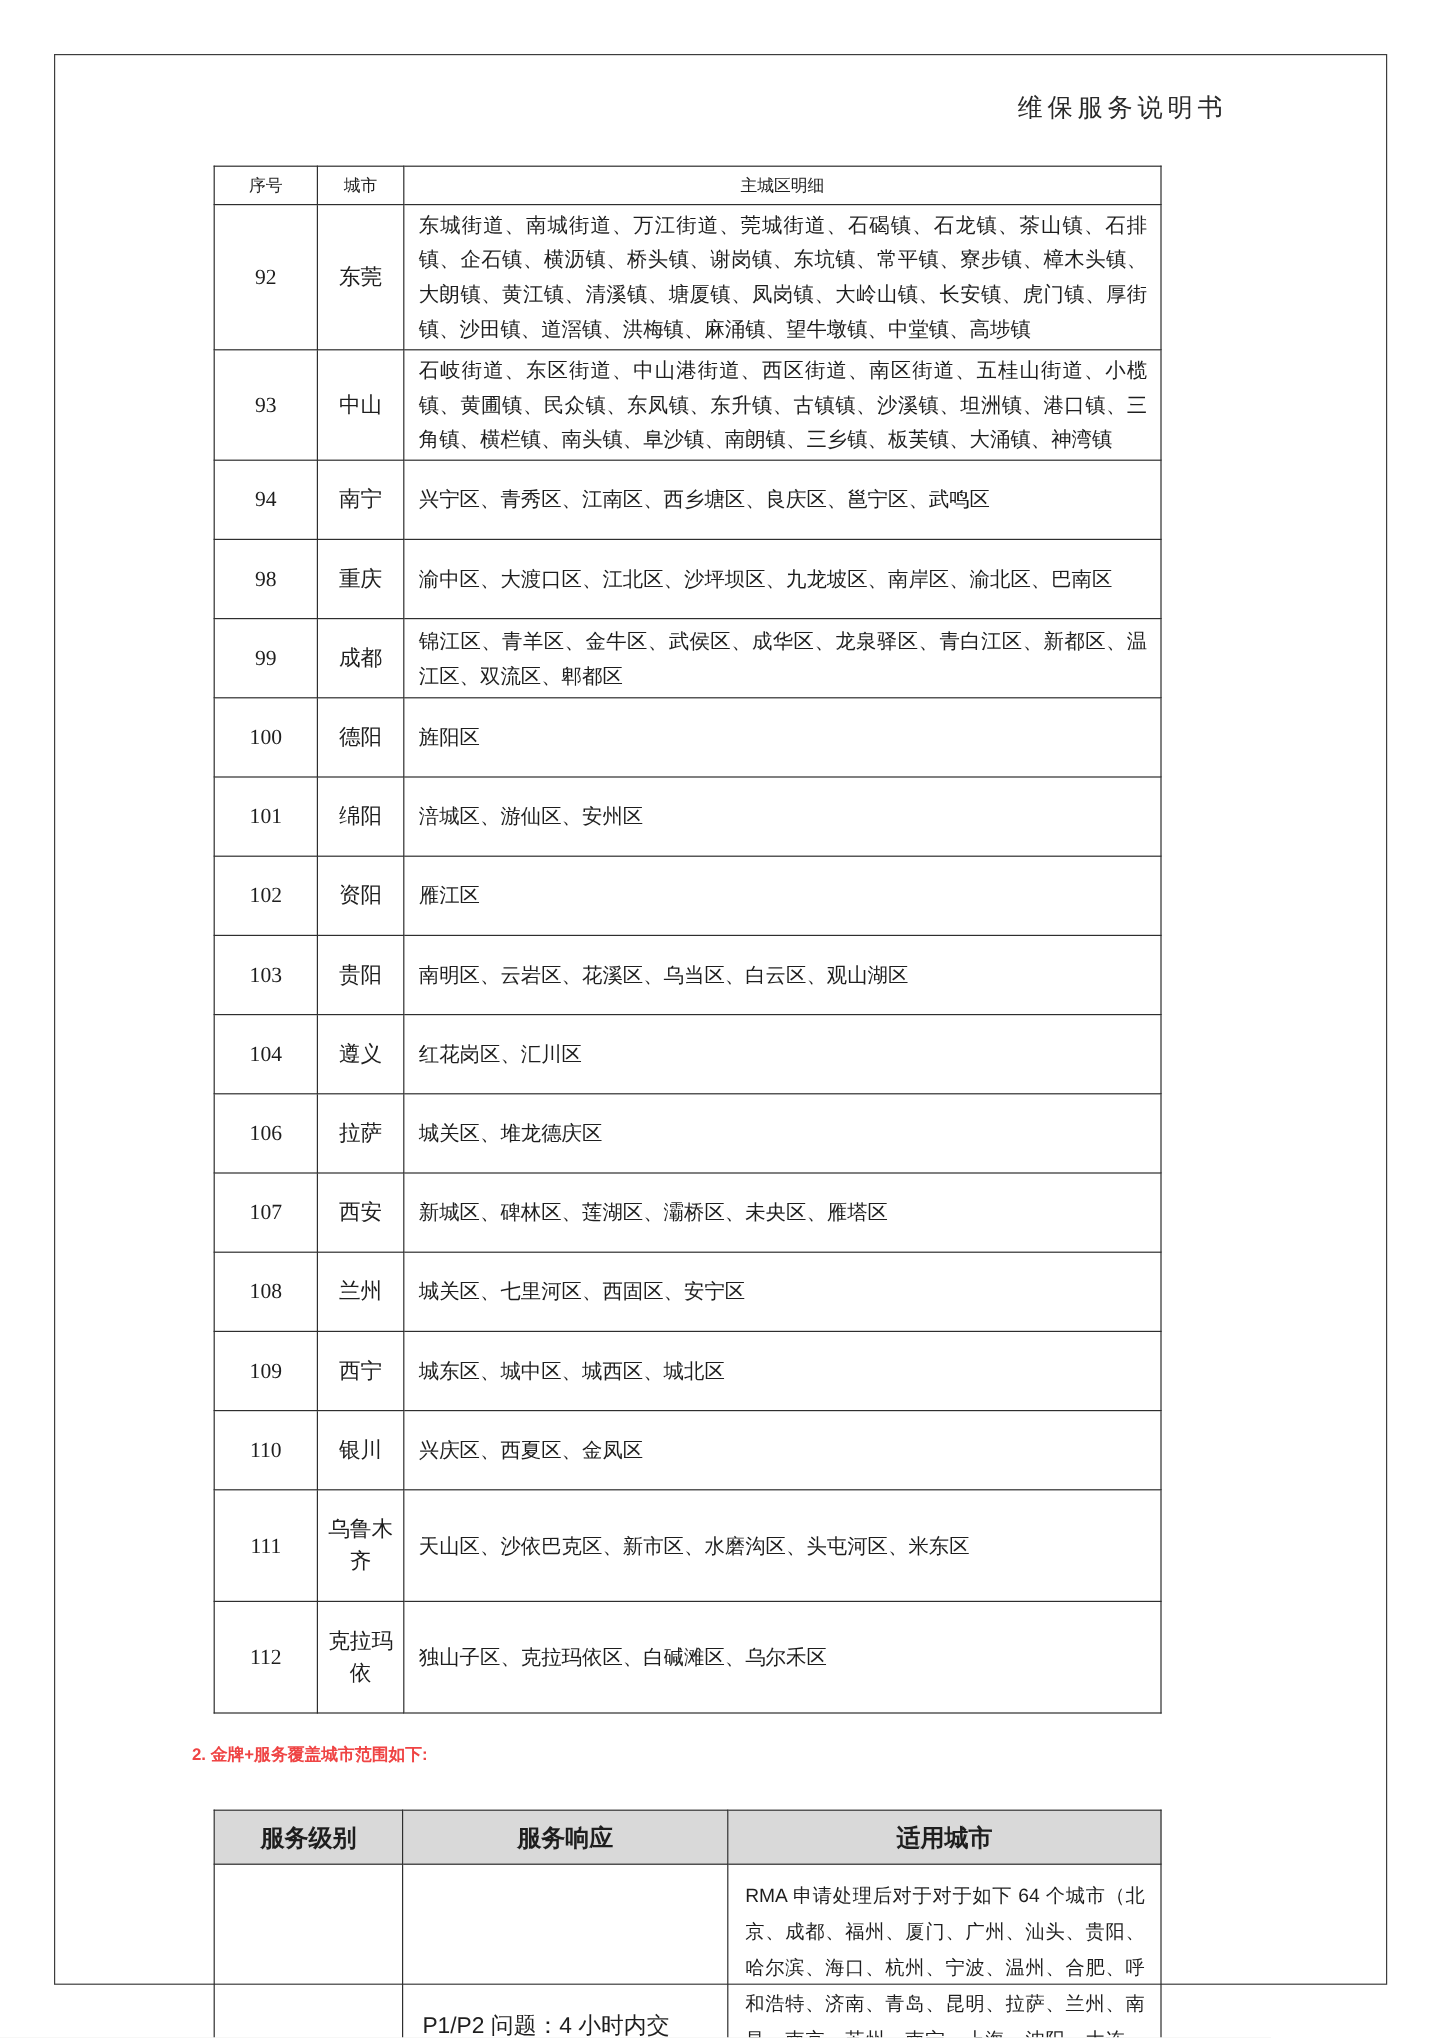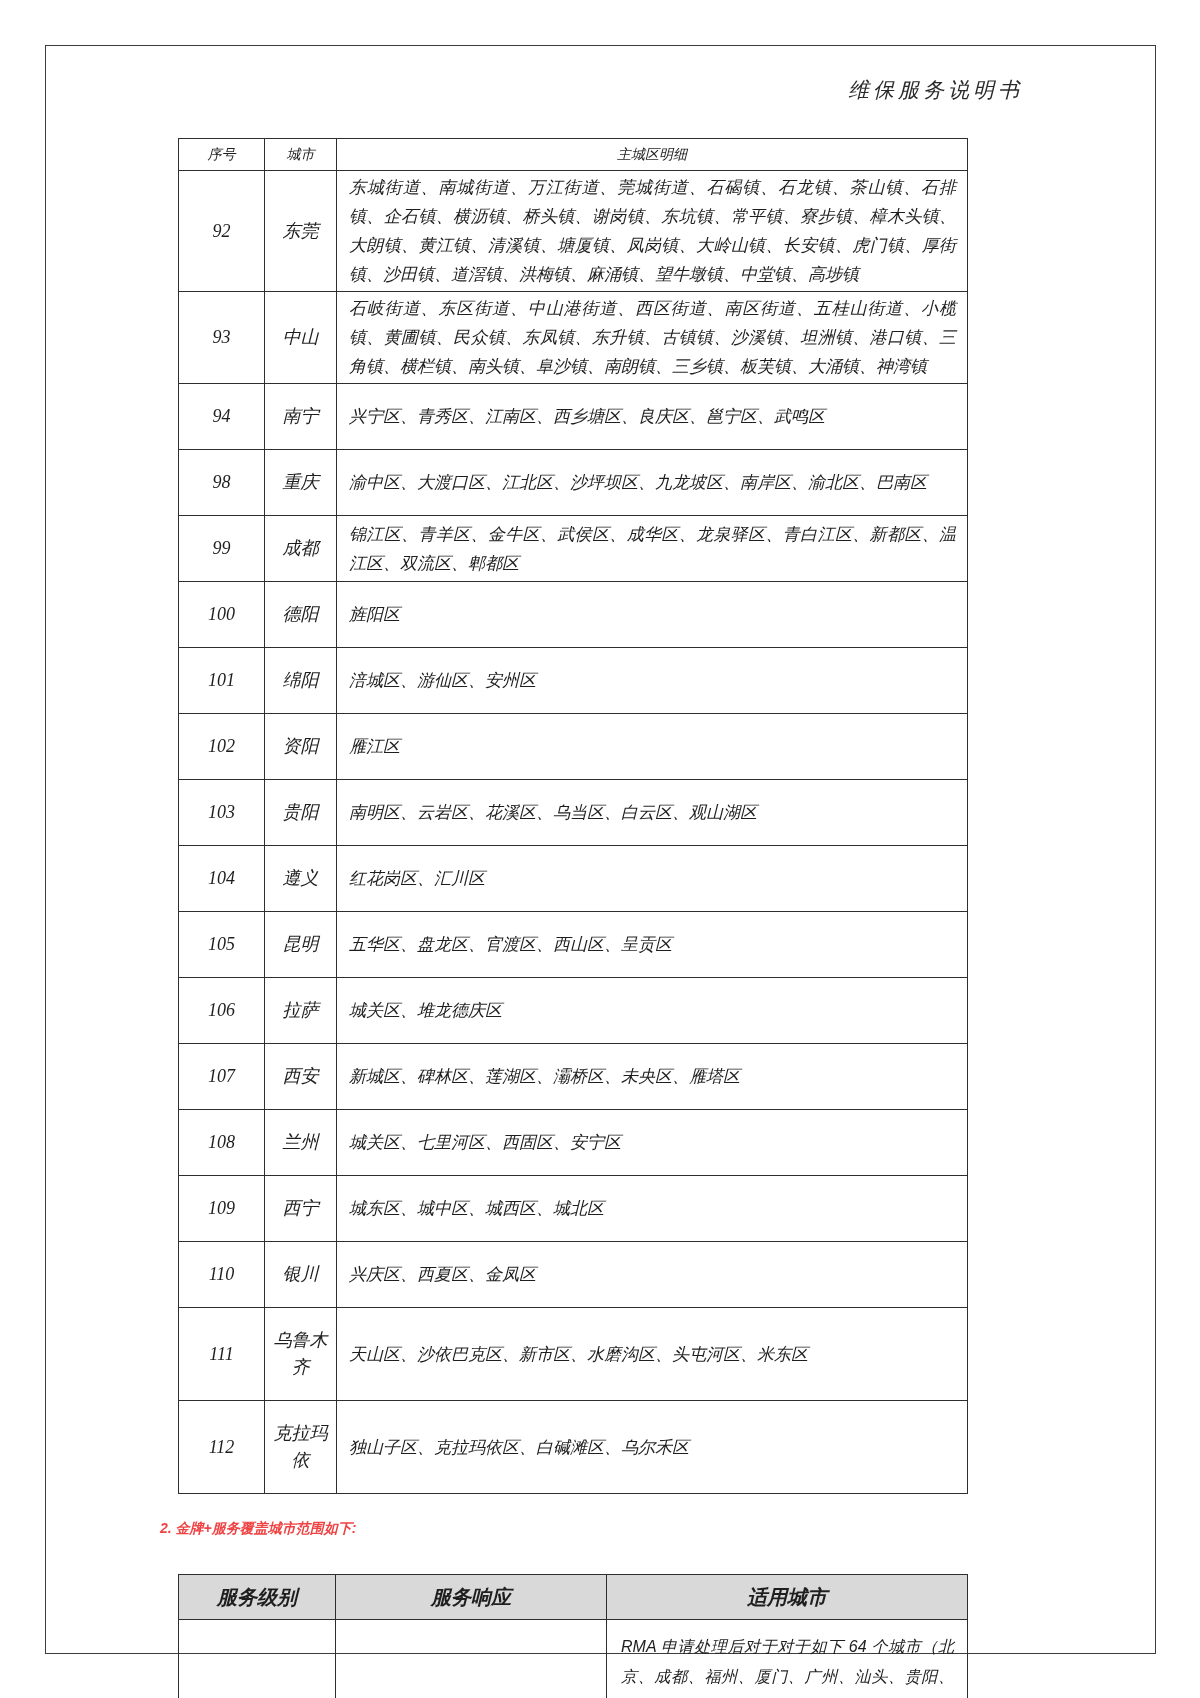--- a/index.html
+++ b/index.html
@@ -1,19 +1,19 @@
 <!DOCTYPE html>
 <html><head>
 <meta charset="utf-8">
 <style>
   html,body { margin:0; padding:0; background:#f2f2f0; }
   .page {
     position:relative; width:1200px; height:1698px; margin:0 auto;
     background:#ffffff; overflow:hidden;
-    font-family:"Liberation Serif","DejaVu Serif",serif; color:#1e1e1e;font-style:italic;
+    font-family:"Liberation Serif","DejaVu Serif",serif; color:#1e1e1e;
   }
   .frame {
     position:absolute; left:45px; top:45px; right:44px; bottom:44px;
     border:1px solid #3d3d3d; pointer-events:none;
   }
   .doc-header {
     position:absolute; top:76px; right:177px;
     font-size:21px; letter-spacing:4px; color:#2a2a2a;
   }
   .content { position:absolute; left:178px; top:138px; width:790px; }
@@ -140,25 +140,20 @@
           <td class="no">103</td>
           <td class="city">贵阳</td>
           <td class="districts">南明区、云岩区、花溪区、乌当区、白云区、观山湖区</td>
         </tr>
         <tr>
           <td class="no">104</td>
           <td class="city">遵义</td>
           <td class="districts">红花岗区、汇川区</td>
         </tr>
         <tr>
-          <td class="no">105</td>
-          <td class="city">昆明</td>
-          <td class="districts">五华区、盘龙区、官渡区、西山区、呈贡区</td>
-        </tr>
-        <tr>
           <td class="no">106</td>
           <td class="city">拉萨</td>
           <td class="districts">城关区、堆龙德庆区</td>
         </tr>
         <tr>
           <td class="no">107</td>
           <td class="city">西安</td>
           <td class="districts">新城区、碑林区、莲湖区、灞桥区、未央区、雁塔区</td>
         </tr>
         <tr>

